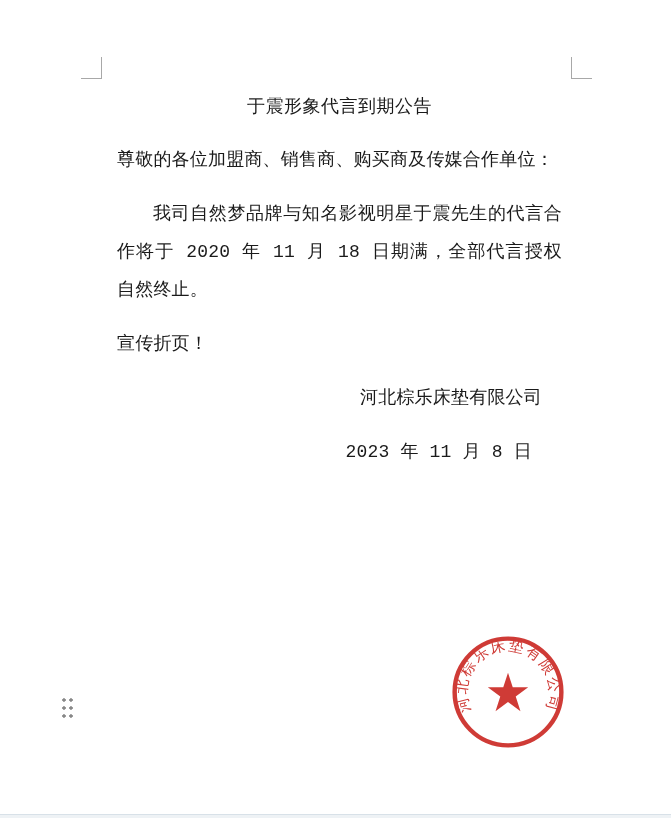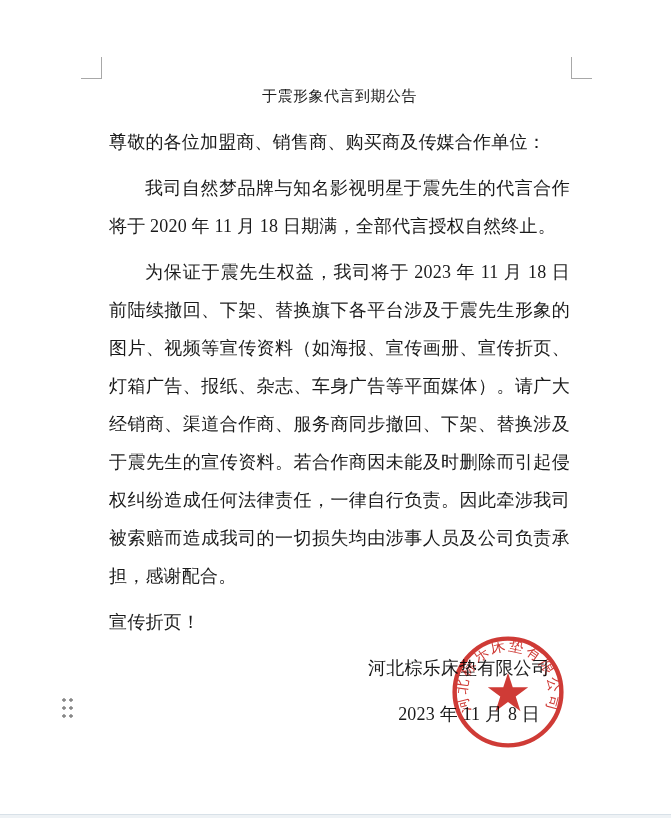--- a/index.html
+++ b/index.html
@@ -33,27 +33,27 @@
   .crop-tr .h{left:0;bottom:0;}
   
   .doc-body{
     position:absolute;
     left:101px;top:77px;width:477px;
     font-size:18px;line-height:38px;
     text-align:justify;
     letter-spacing:0.2px;
   }
   .doc-title{
-    font-size:15px;
+    font-size:18px;
     font-weight:normal;
     text-align:center;
-    margin:0;
+    margin:10px;
     letter-spacing:0.5px;
   }
-  .doc-body p{margin:8px;}
+  .doc-body p{margin:16px;font-family:Liberation Mono, monospace;}
   .para{text-indent:2em;margin-top:4px;}
   .salutation{text-indent:0;}
   .closing{text-indent:0;margin-top:20px;text-align:left;}
   .sign-block{text-align:right;}
   .signature{padding-right:20px;}
   .doc-date{padding-right:30px;}
   
   .dots-handle{
     position:absolute;left:62px;top:698px;
     display:grid;
@@ -101,21 +101,20 @@
   </div>
   <div class="crop crop-tr">
     <div class="v"></div>
       <div class="h"></div>
   </div>
 
   <div class="doc-body">
     <h1 class="doc-title">于震形象代言到期公告</h1>
     <p class="salutation">尊敬的各位加盟商、销售商、购买商及传媒合作单位：</p>
     <p class="para">我司自然梦品牌与知名影视明星于震先生的代言合作将于 2020 年 11 月 18 日期满，全部代言授权自然终止。</p>
-    <p class="para">为保证于震先生权益，我司将于 2023 年 11 月 18 日前陆续撤回、下架、替换旗下各平台涉及于震先生形象的图片、视频等宣传资料（如海报、宣传画册、宣传折页、灯箱广告、报纸、杂志、车身广告等平面媒体）。请广大经销商、渠道合作商、服务商同步撤回、下架、替换涉及于震先生的宣传资料。若合作商因未能及时删除而引起侵权纠纷造成任何法律责任，一律自行负责。因此牵涉我司被索赔而造成我司的一切损失均由涉事人员及公司负责承担，感谢配合。</p>
     <p class="closing">宣传折页！</p>
     <div class="sign-block">
       <p class="signature">河北棕乐床垫有限公司</p>
       <p class="doc-date">2023 年 11 月 8 日</p>
     </div>
   </div>
 
   <div class="dots-handle">
     <span></span>
     <span></span>

